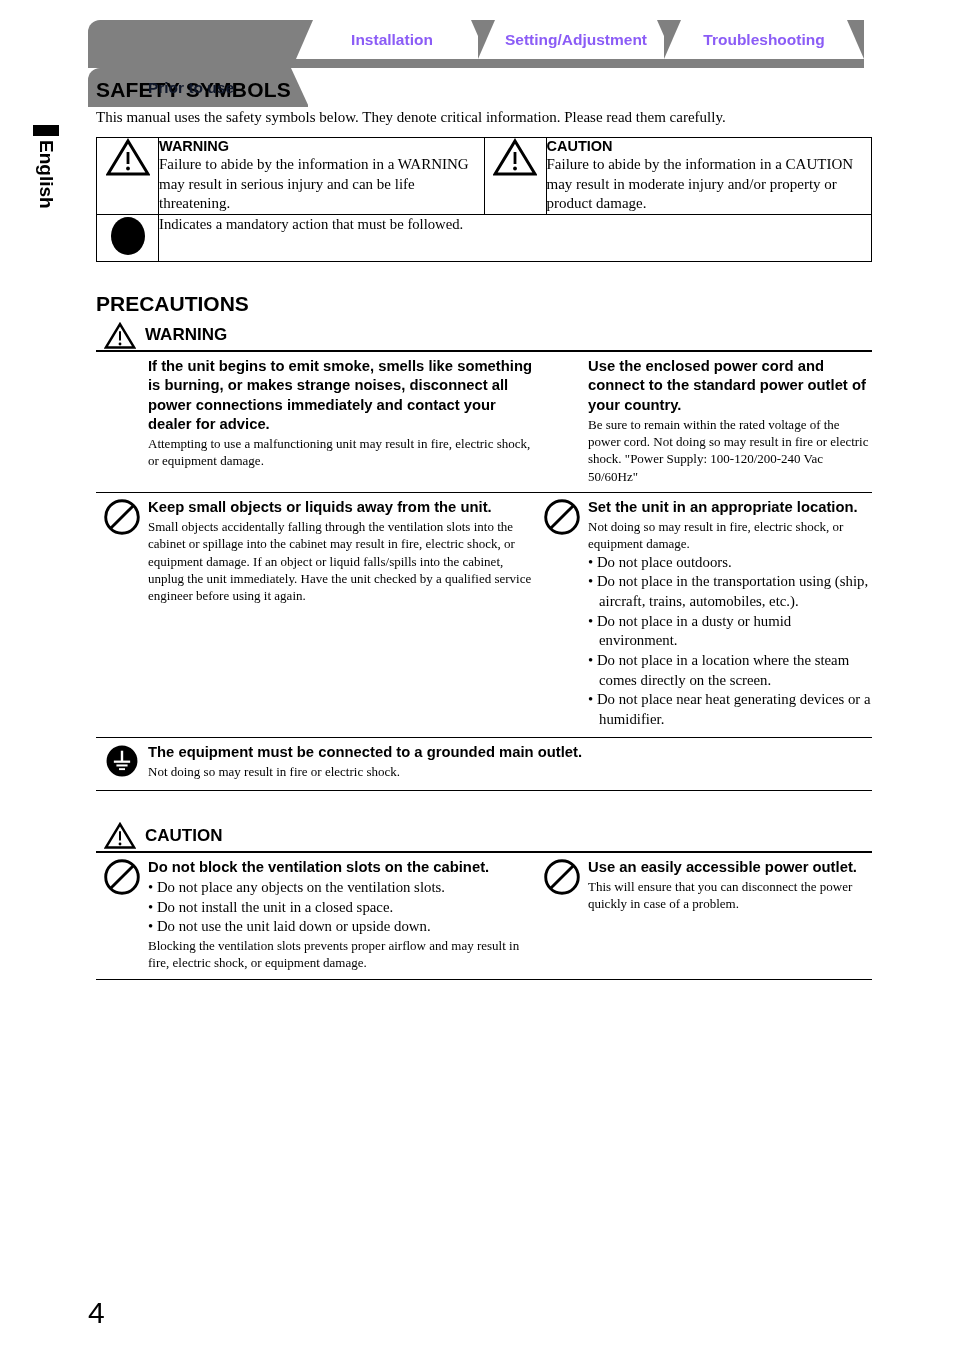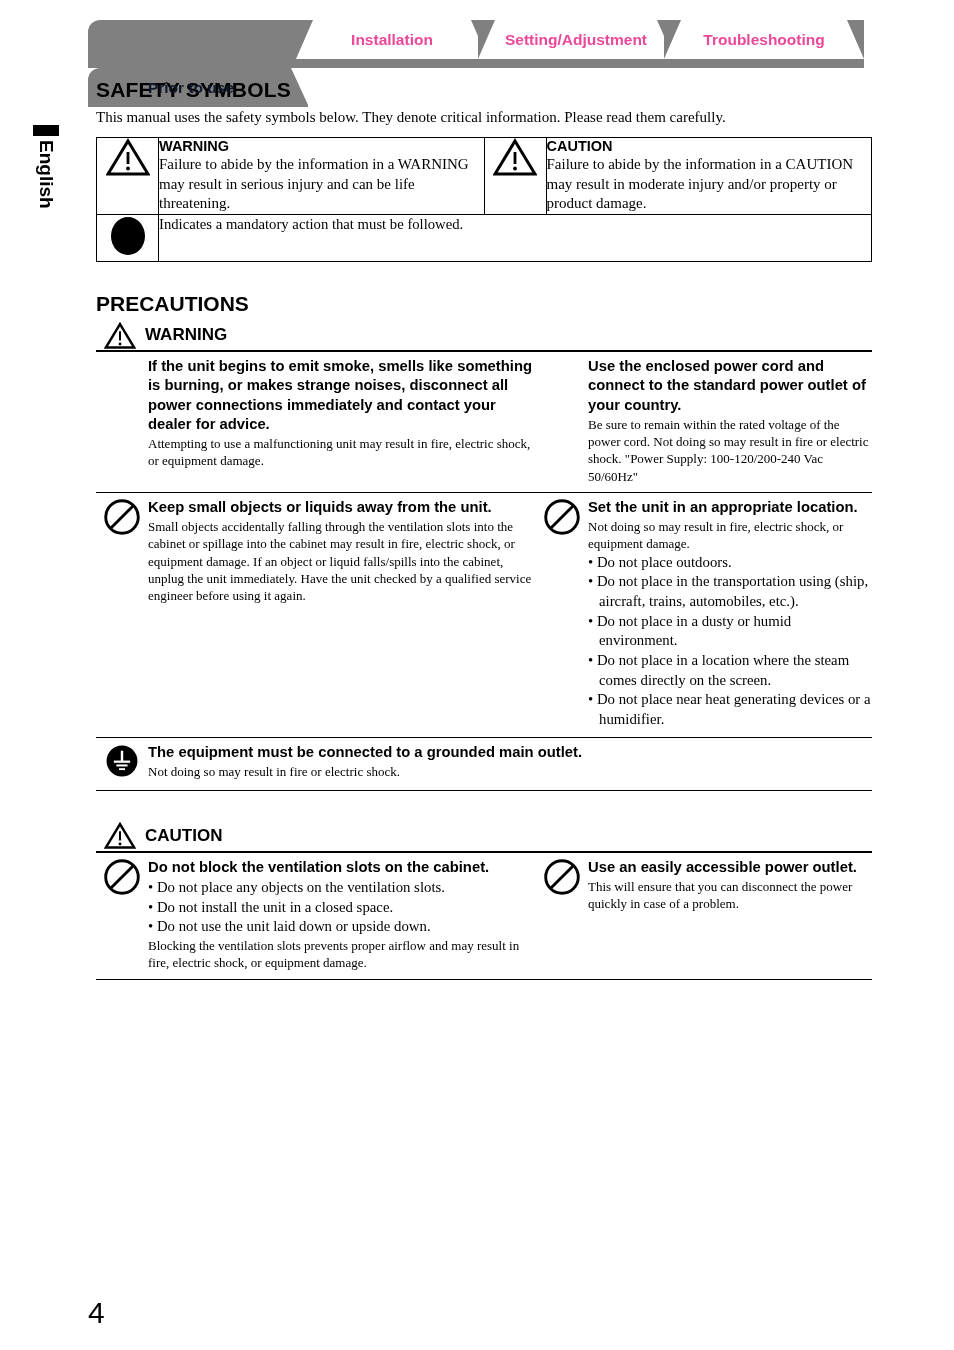--- a/index.html
+++ b/index.html
@@ -70,21 +70,21 @@
     left: 0;
     width: 220px;
     color: #0f172a;
     background: #808080;
     border-top-left-radius: 12px;
     padding-right: 14px;
     margin-top: 48px;
   }
   .tab-inactive {
     background: #ffffff;
-    color: #ec4899;
+    color: #8b5cf6;
   }
   .tab-w1 { left: 208px; width: 192px; }
   .tab-w2 { left: 390px; width: 196px; }
   .tab-w3 { left: 576px; width: 200px; }
   .tab-inactive::before {
     content: "";
     position: absolute;
     left: 0; top: 0;
     width: 0; height: 0;
     border-left: 17px solid #808080;

